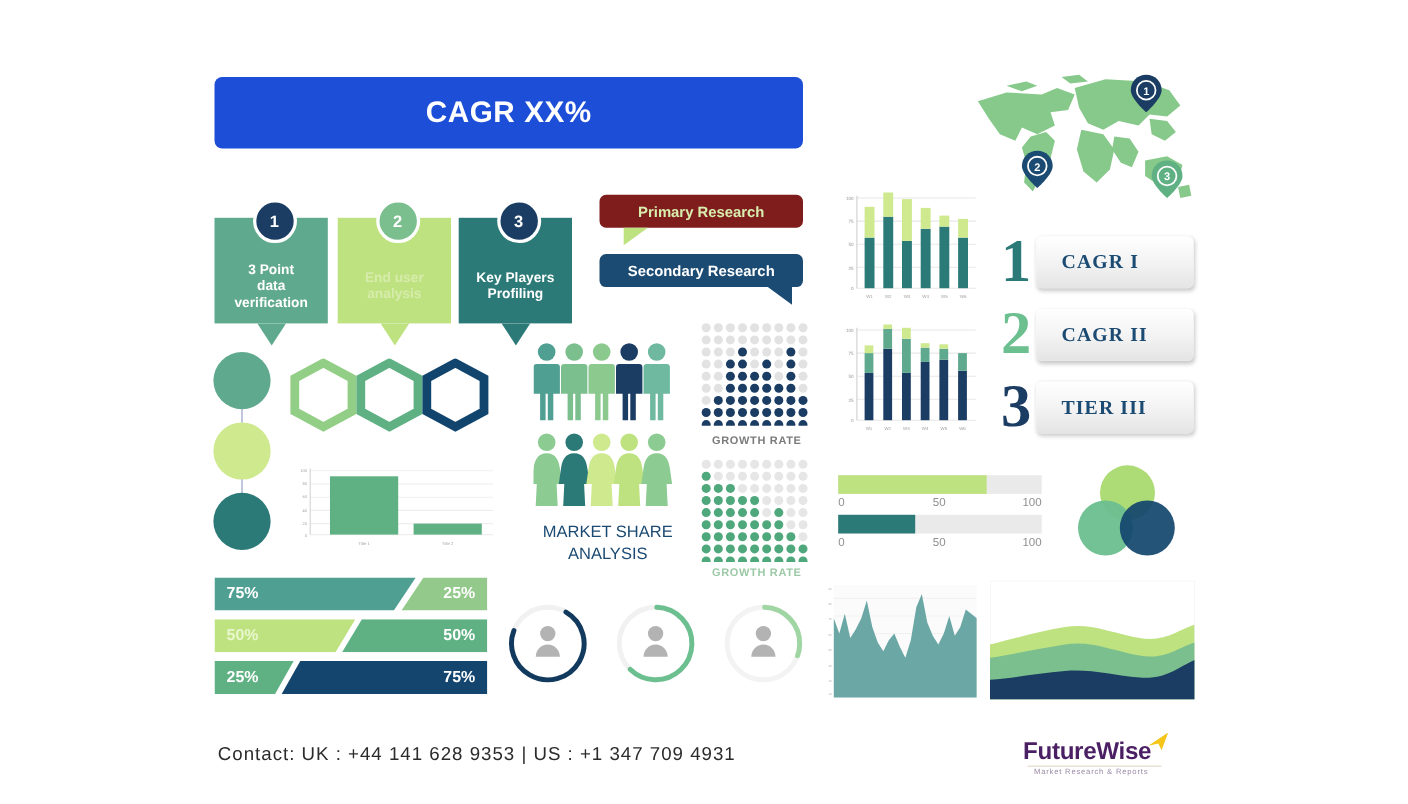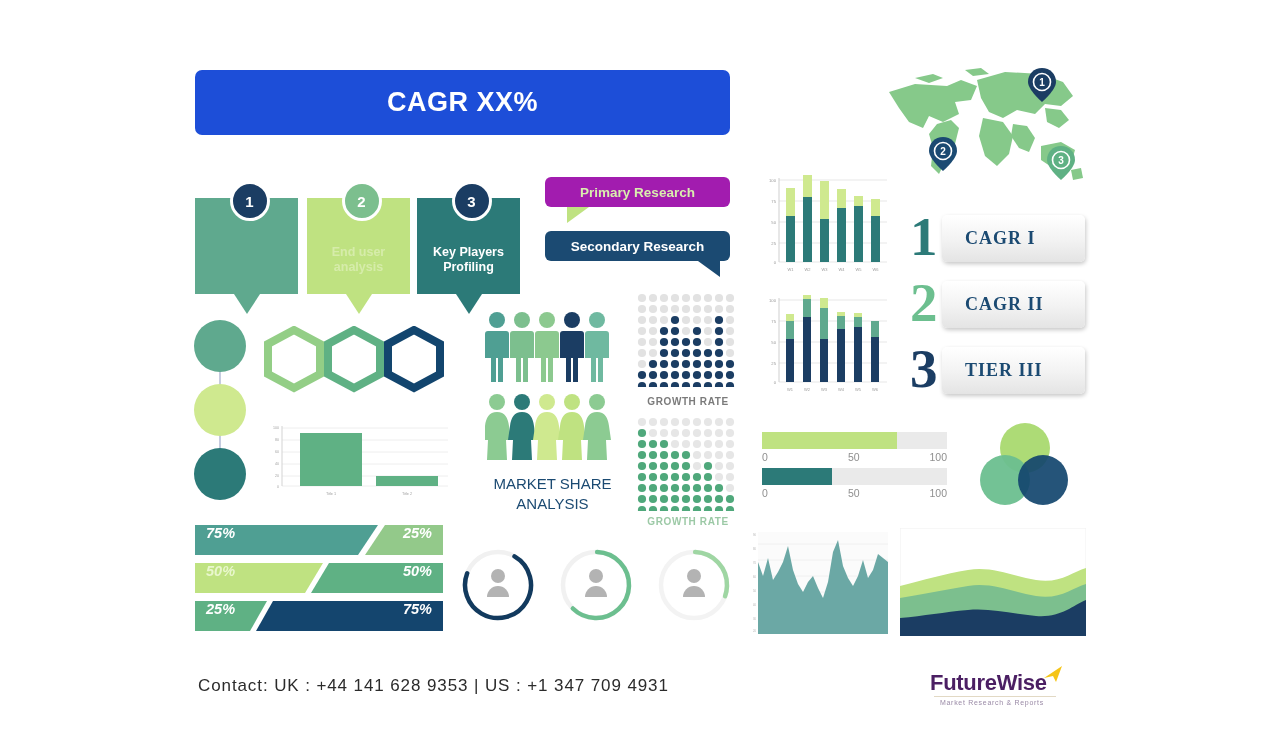--- a/index.html
+++ b/index.html
@@ -21,33 +21,33 @@
   .step .num{position:absolute;left:50%;margin-left:-17px;top:-17px;width:34px;height:34px;border-radius:50%;
              border:3px solid #fff;display:flex;align-items:center;justify-content:center;color:#fff;
              font-size:15px;font-weight:bold;z-index:3;}
   #step1{left:195px;top:198px;}
   #step2{left:307px;top:198px;}
   #step3{left:417px;top:198px;}
 
   
   .callout{position:absolute;border-radius:6px;display:flex;align-items:center;justify-content:center;}
   .callout .ctail{position:absolute;width:0;height:0;border-top:16px solid transparent;}
-  #primary{left:545px;top:177px;width:185px;height:30px;background:#a21caf;}
+  #primary{left:545px;top:177px;width:185px;height:30px;background:#7f1d1d;}
   #primary .ct{color:#d9eeae;font-size:13.5px;font-weight:bold;}
   #primary .ctail{left:22px;top:30px;border-left:0 solid transparent;border-right:22px solid transparent;border-top:16px solid #bfe281;}
   #secondary{left:545px;top:231px;width:185px;height:30px;background:#1b4a72;}
   #secondary .ct{color:#ffffff;font-size:13.5px;font-weight:bold;}
   #secondary .ctail{right:10px;top:30px;border-left:22px solid transparent;border-right:0 solid transparent;border-top:16px solid #1b4a72;}
 
   
   .svgbox{position:absolute;}
 
   
   .pctrow{position:absolute;left:195px;width:248px;height:30px;}
-  .pctrow .left,.pctrow .right{position:absolute;top:0;height:30px;display:flex;align-items:flex-start;font-style:italic;}
+  .pctrow .left,.pctrow .right{position:absolute;top:0;height:30px;display:flex;align-items:center;}
   .pctrow .left{left:0;}
   .pctrow .right{right:0;justify-content:flex-end;}
   .pctrow .left span{color:#fff;font-size:14.5px;font-weight:bold;padding-left:11px;}
   .pctrow .right span{color:#fff;font-size:14.5px;font-weight:bold;padding-right:11px;}
 
   
   .tier{position:absolute;width:175px;height:47px;}
   .tier .plate{position:absolute;left:32px;top:0;width:143px;height:47px;border-radius:5px;
                background:linear-gradient(180deg,#ffffff 0%,#f2f2f2 55%,#e4e4e4 100%);
                box-shadow:1px 2px 4px rgba(0,0,0,.22);}
@@ -83,20 +83,21 @@
 <div class="canvas">
 
   <div class="cagr-bar">
     <span class="t">CAGR XX%</span>
   </div>
 
   <div class="step" id="step1">
     <div class="body" style="background:#5fa98e"></div>
     <div class="tail" style="border-top:20px solid #5fa98e"></div>
     <div class="num" style="background:#1b3d63">1</div>
+    <div class="lbl">3 Point<br>data<br>verification</div>
   </div>
   <div class="step" id="step2">
     <div class="body" style="background:#bfe281"></div>
     <div class="tail" style="border-top:20px solid #bfe281"></div>
     <div class="num" style="background:#7cbf8e">2</div>
     <div class="lbl" style="top:47px;color:#d6ecaa">End user<br>analysis</div>
   </div>
   <div class="step" id="step3">
     <div class="body" style="background:#2c7a78"></div>
     <div class="tail" style="border-top:20px solid #2c7a78"></div>

